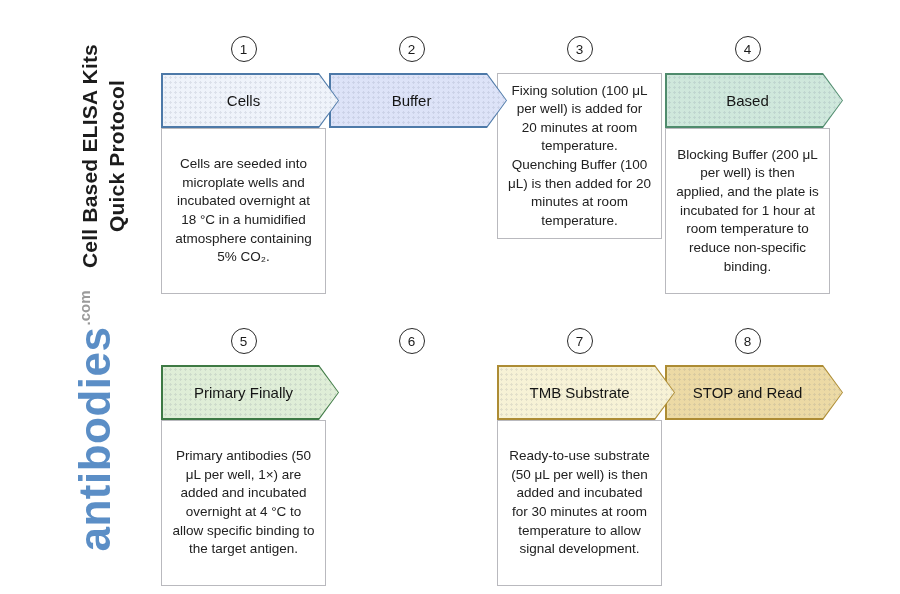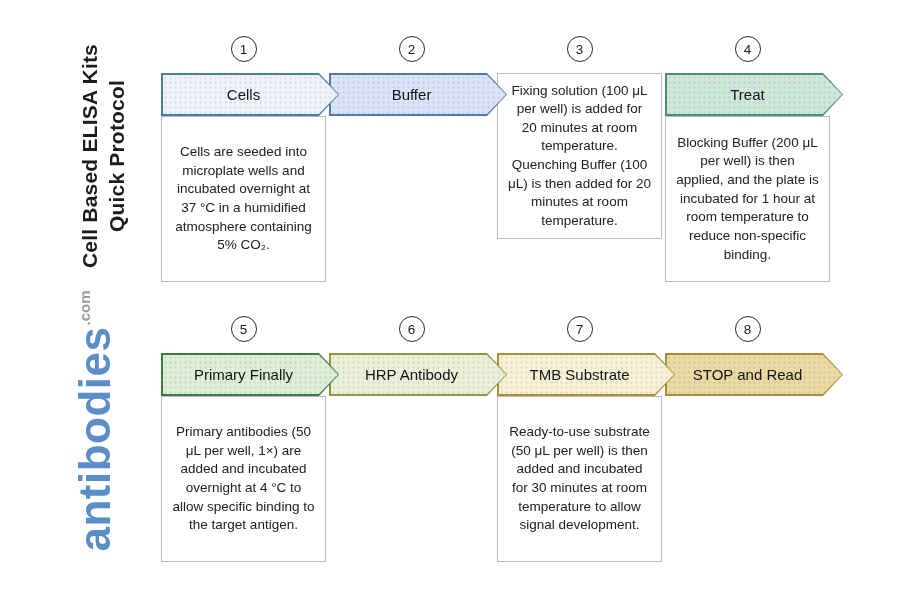--- a/index.html
+++ b/index.html
@@ -30,21 +30,21 @@
   .step-row + .step-row { margin-top:34px; }
   .step { flex:1 1 0; position:relative; min-width:0; }
 
   .num-row { height:26px; margin-bottom:11px; display:flex; justify-content:center; }
   .num-circle {
     width:26px; height:26px; border-radius:50%; border:1.6px solid #2a2a2a;
     background:#ffffff; display:flex; align-items:center; justify-content:center;
     font-size:13.5px; color:#1b1b1b; box-sizing:border-box;
   }
 
-  .arrow { position:relative; height:43px; width:calc(100% + 13px); }
+  .arrow { position:relative; height:55px; width:calc(100% + 13px); }
   .arrow-shape {
     position:absolute; inset:0;
     clip-path:polygon(0 0, calc(100% - 20px) 0, 100% 50%, calc(100% - 20px) 100%, 0 100%);
   }
   .arrow-fill {
     position:absolute; top:2px; bottom:2px; left:2px; right:1px;
     clip-path:polygon(0 0, calc(100% - 19px) 0, 100% 50%, calc(100% - 19px) 100%, 0 100%);
     background-image:radial-gradient(circle, rgba(90,95,125,0.13) 1px, transparent 1.3px);
     background-size:5px 5px;
   }
@@ -82,21 +82,21 @@
         <div class="step" style="z-index: 10;">
           <div class="num-row">
             <div class="num-circle">1</div>
           </div>
           <div class="arrow">
             <div class="arrow-shape" style="background: rgb(77, 121, 168);"></div>
             <div class="arrow-fill" style="background-color: rgb(239, 243, 250);"></div>
             <div class="arrow-label">Cells</div>
           </div>
           <div class="body-box">
-            <span>Cells are seeded into microplate wells and incubated overnight at 37 °C in a humidified atmosphere containing 5% CO₂.</span>
+            <span>Cells are seeded into microplate wells and incubated overnight at 18 °C in a humidified atmosphere containing 5% CO₂.</span>
           </div>
         </div>
         <div class="step" style="z-index: 9;">
           <div class="num-row">
             <div class="num-circle">2</div>
           </div>
           <div class="arrow">
             <div class="arrow-shape" style="background: rgb(77, 121, 168);"></div>
             <div class="arrow-fill" style="background-color: rgb(221, 227, 248);"></div>
             <div class="arrow-label">Buffer</div>
@@ -110,21 +110,21 @@
             <span>Fixing solution (100 μL per well) is added for 20 minutes at room temperature. Quenching Buffer (100 μL) is then added for 20 minutes at room temperature.</span>
           </div>
         </div>
         <div class="step" style="z-index: 7;">
           <div class="num-row">
             <div class="num-circle">4</div>
           </div>
           <div class="arrow">
             <div class="arrow-shape" style="background: rgb(79, 139, 109);"></div>
             <div class="arrow-fill" style="background-color: rgb(207, 232, 220);"></div>
-            <div class="arrow-label">Treat</div>
+            <div class="arrow-label">Based</div>
           </div>
           <div class="body-box">
             <span>Blocking Buffer (200 μL per well) is then applied, and the plate is incubated for 1 hour at room temperature to reduce non-specific binding.</span>
           </div>
         </div>
       </div>
     <div class="step-row">
         <div class="step" style="z-index: 10;">
           <div class="num-row">
             <div class="num-circle">5</div>
@@ -134,25 +134,20 @@
             <div class="arrow-fill" style="background-color: rgb(223, 238, 215);"></div>
             <div class="arrow-label">Primary Finally</div>
           </div>
           <div class="body-box">
             <span>Primary antibodies (50 μL per well, 1×) are added and incubated overnight at 4 °C to allow specific binding to the target antigen.</span>
           </div>
         </div>
         <div class="step" style="z-index: 9;">
           <div class="num-row">
             <div class="num-circle">6</div>
-          </div>
-          <div class="arrow">
-            <div class="arrow-shape" style="background: rgb(144, 149, 62);"></div>
-            <div class="arrow-fill" style="background-color: rgb(235, 241, 216);"></div>
-            <div class="arrow-label">HRP Antibody</div>
           </div>
         </div>
         <div class="step" style="z-index: 8;">
           <div class="num-row">
             <div class="num-circle">7</div>
           </div>
           <div class="arrow">
             <div class="arrow-shape" style="background: rgb(173, 140, 52);"></div>
             <div class="arrow-fill" style="background-color: rgb(247, 242, 214);"></div>
             <div class="arrow-label">TMB Substrate</div>

